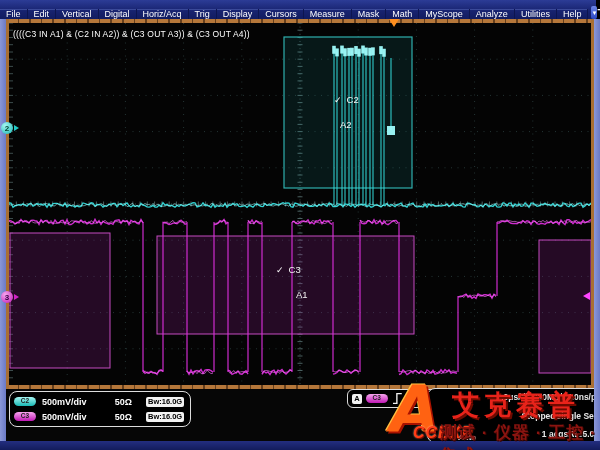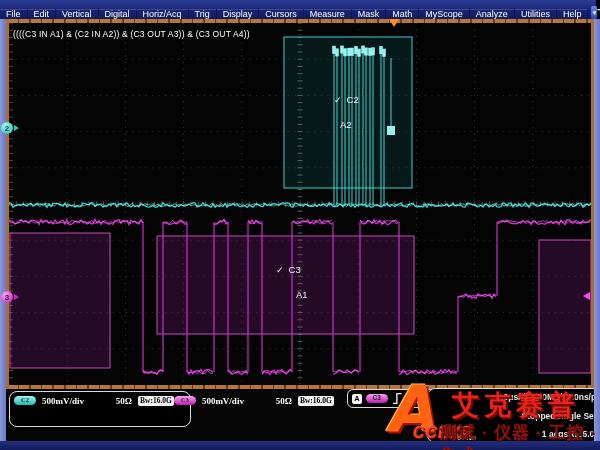--- a/index.html
+++ b/index.html
@@ -51,28 +51,28 @@
   #ch3-marker .charrow{border-left:5px solid #d023c4;}
 
   #trig-marker{position:absolute;left:389px;top:19px;z-index:12;width:0;height:0;
      border-left:5px solid transparent;border-right:5px solid transparent;border-top:8px solid #ff8f1f;}
   #level-arrow{position:absolute;left:583px;top:292px;z-index:12;width:0;height:0;
      border-top:4px solid transparent;border-bottom:4px solid transparent;border-right:7px solid #ff45ff;}
 
   
   #readout-area{position:absolute;left:0;top:389px;width:600px;height:52px;background:#060606;z-index:10;}
   .robox{position:absolute;background:#000;border:1px solid #dcdcdc;border-radius:8px;color:#fff;}
-  #chbox{left:9px;top:2px;width:172px;height:30px;padding:2px 4px;display:flex;flex-direction:row;justify-content:space-around;font-family:Liberation Serif, serif;}
+  #chbox{left:9px;top:2px;width:172px;height:30px;padding:2px 4px;display:flex;flex-direction:column;justify-content:space-around;}
   .chrow{display:flex;align-items:center;gap:6px;height:13px;}
   .pill{min-width:22px;height:9px;border-radius:5px;font-size:6.5px;font-weight:bold;color:#222;
      display:flex;align-items:center;justify-content:center;line-height:1;}
   .scale{font-size:9px;font-weight:bold;width:58px;}
   .imp{font-size:9px;font-weight:bold;width:26px;text-align:right;}
   .bwchip{background:#f2f2f2;color:#000;font-size:7.5px;font-weight:bold;border-radius:2px;
-     padding:0 2px;height:10px;display:flex;align-items:center;}
+     padding:0 2px;height:10px;display:flex;align-items:center;margin-left:8px;}
 
   #trigbox{left:347px;top:0px;width:86px;height:17px;border-radius:6px;display:flex;align-items:center;gap:4px;padding:0 4px;}
   #achip{width:10px;height:10px;background:#f2f2f2;color:#000;border-radius:2px;font-size:7.5px;font-weight:bold;
      display:flex;align-items:center;justify-content:center;}
   #triglevel{font-size:9px;font-weight:bold;}
 
   #horizbox{left:427px;top:-1px;width:165px;height:47px;border-radius:8px;padding:3px 6px;
      font-size:8.5px;font-weight:bold;color:#e6e6e6;display:flex;flex-direction:column;justify-content:space-between;}
   .hrow{display:flex;justify-content:flex-end;}
   #auto-label{position:absolute;left:458px;top:44px;font-size:8px;font-weight:bold;color:#e6e6e6;}

